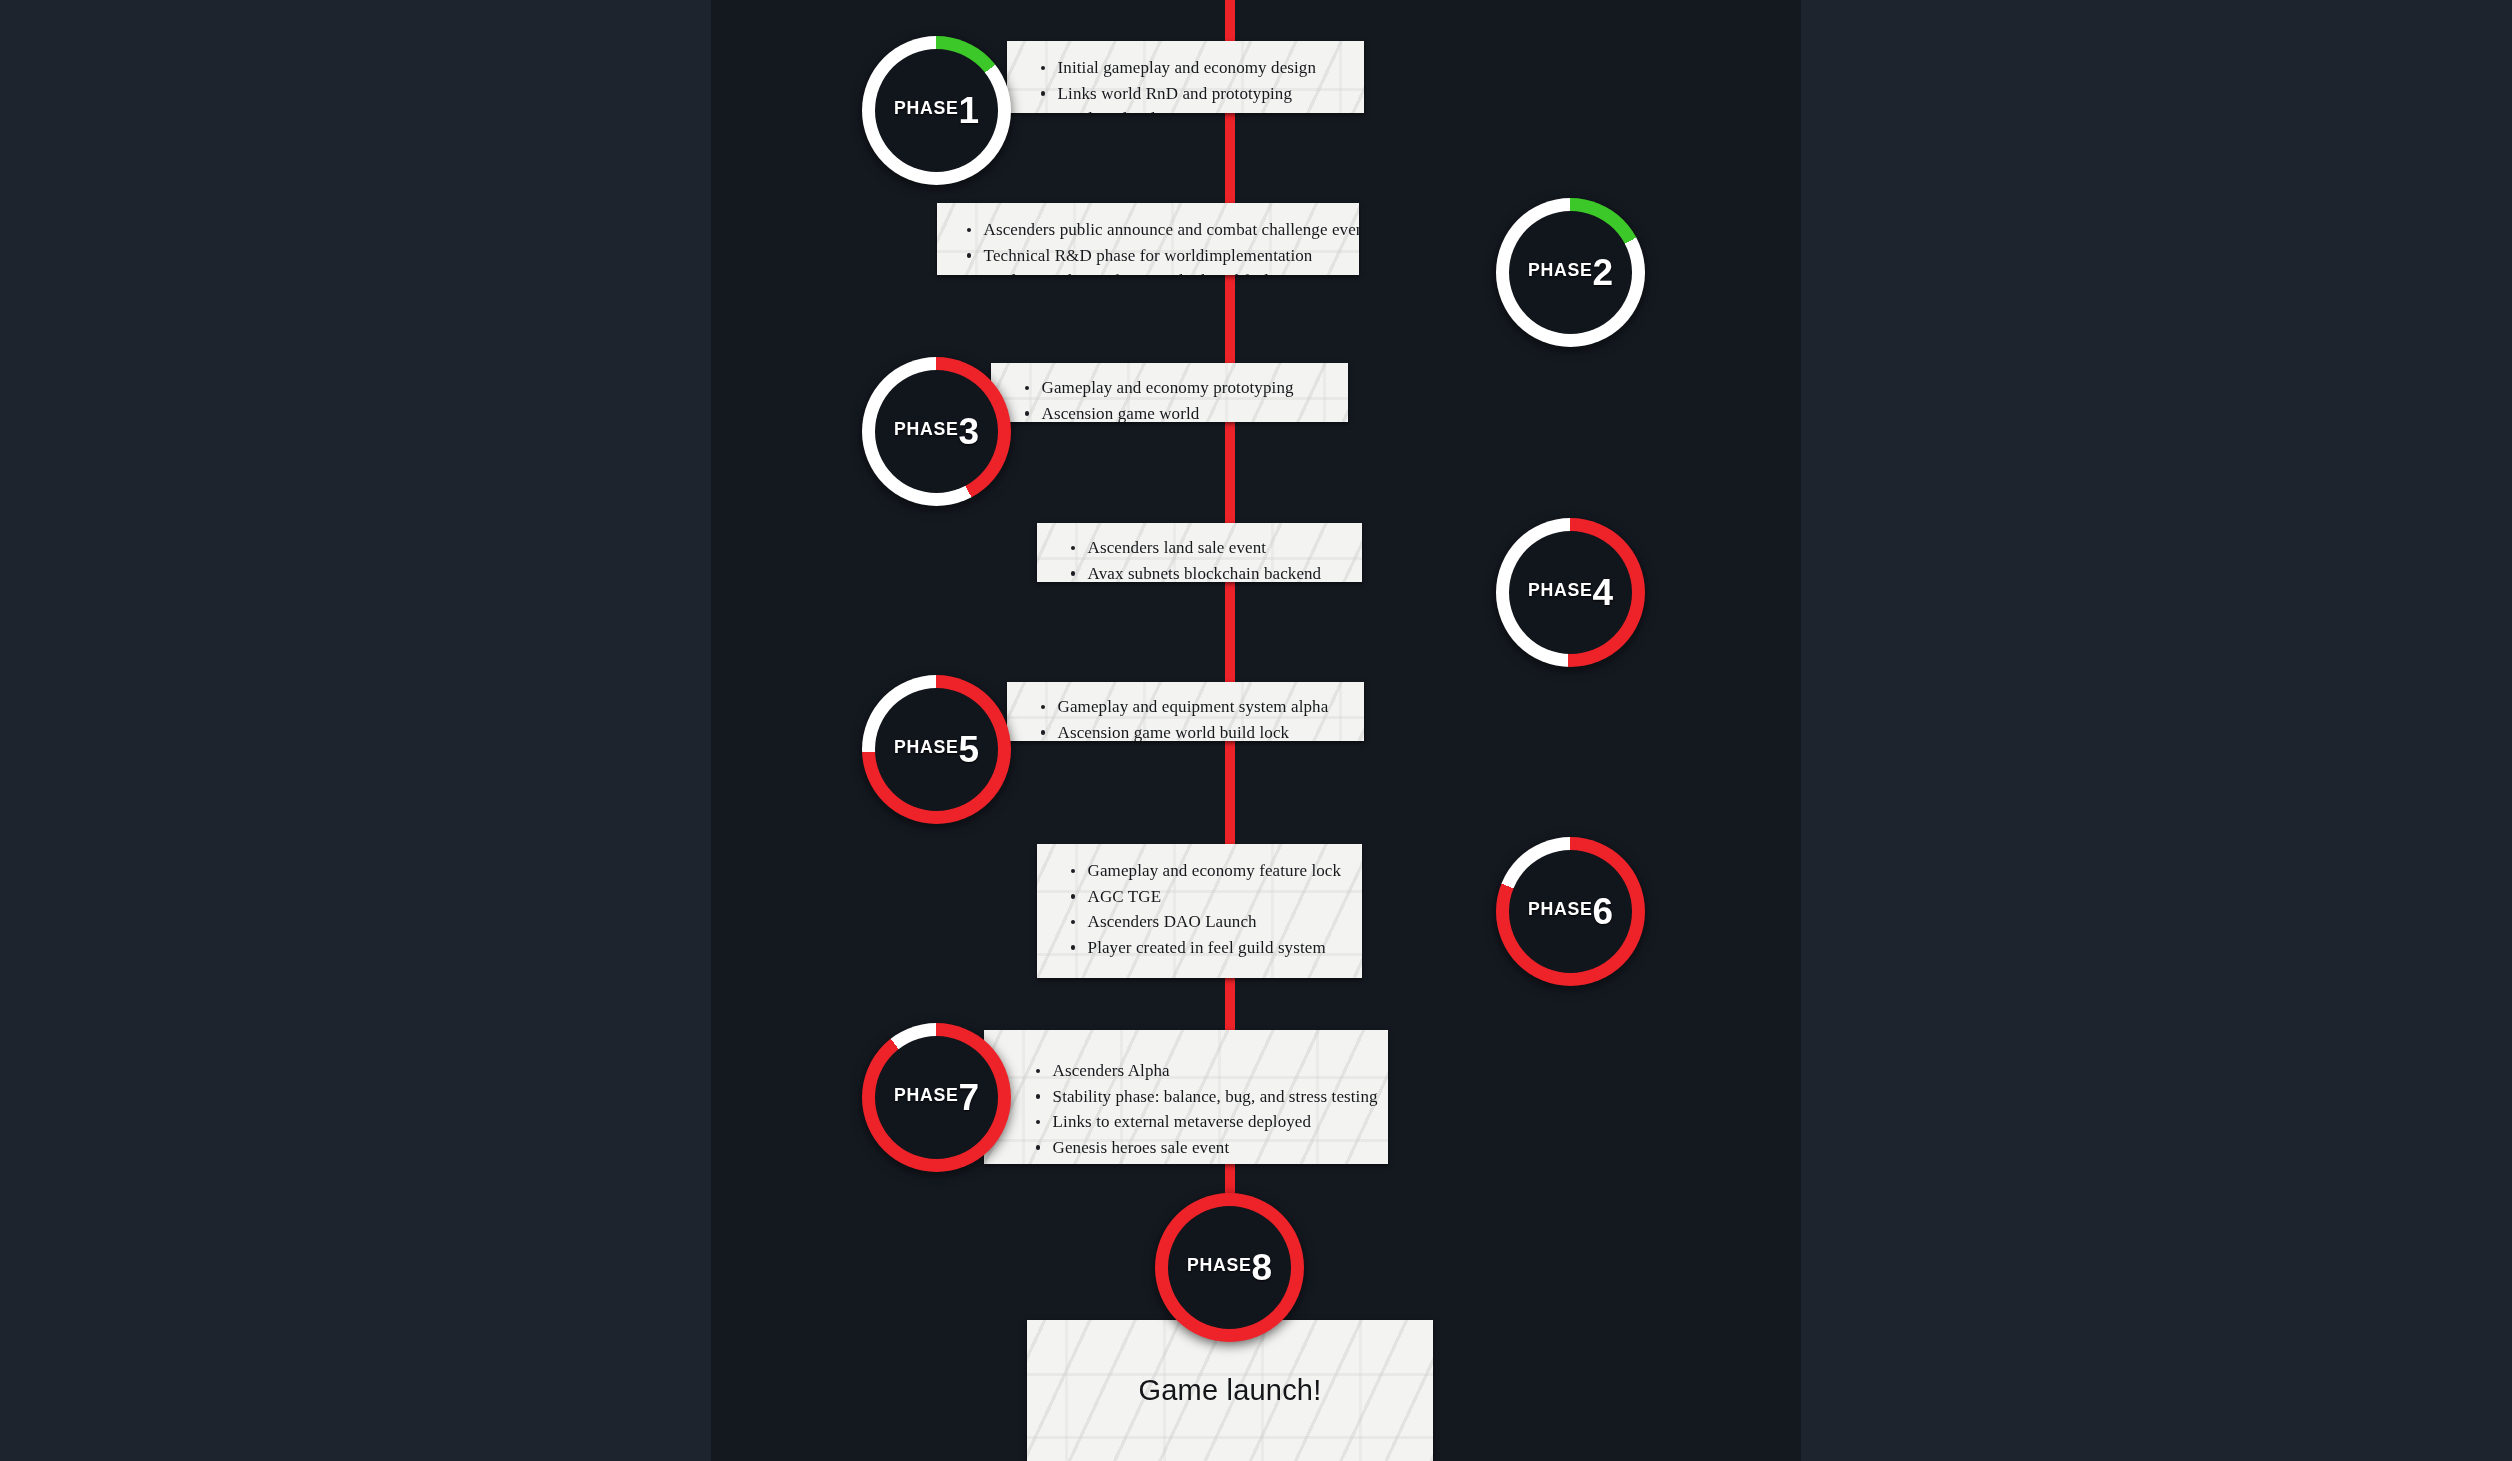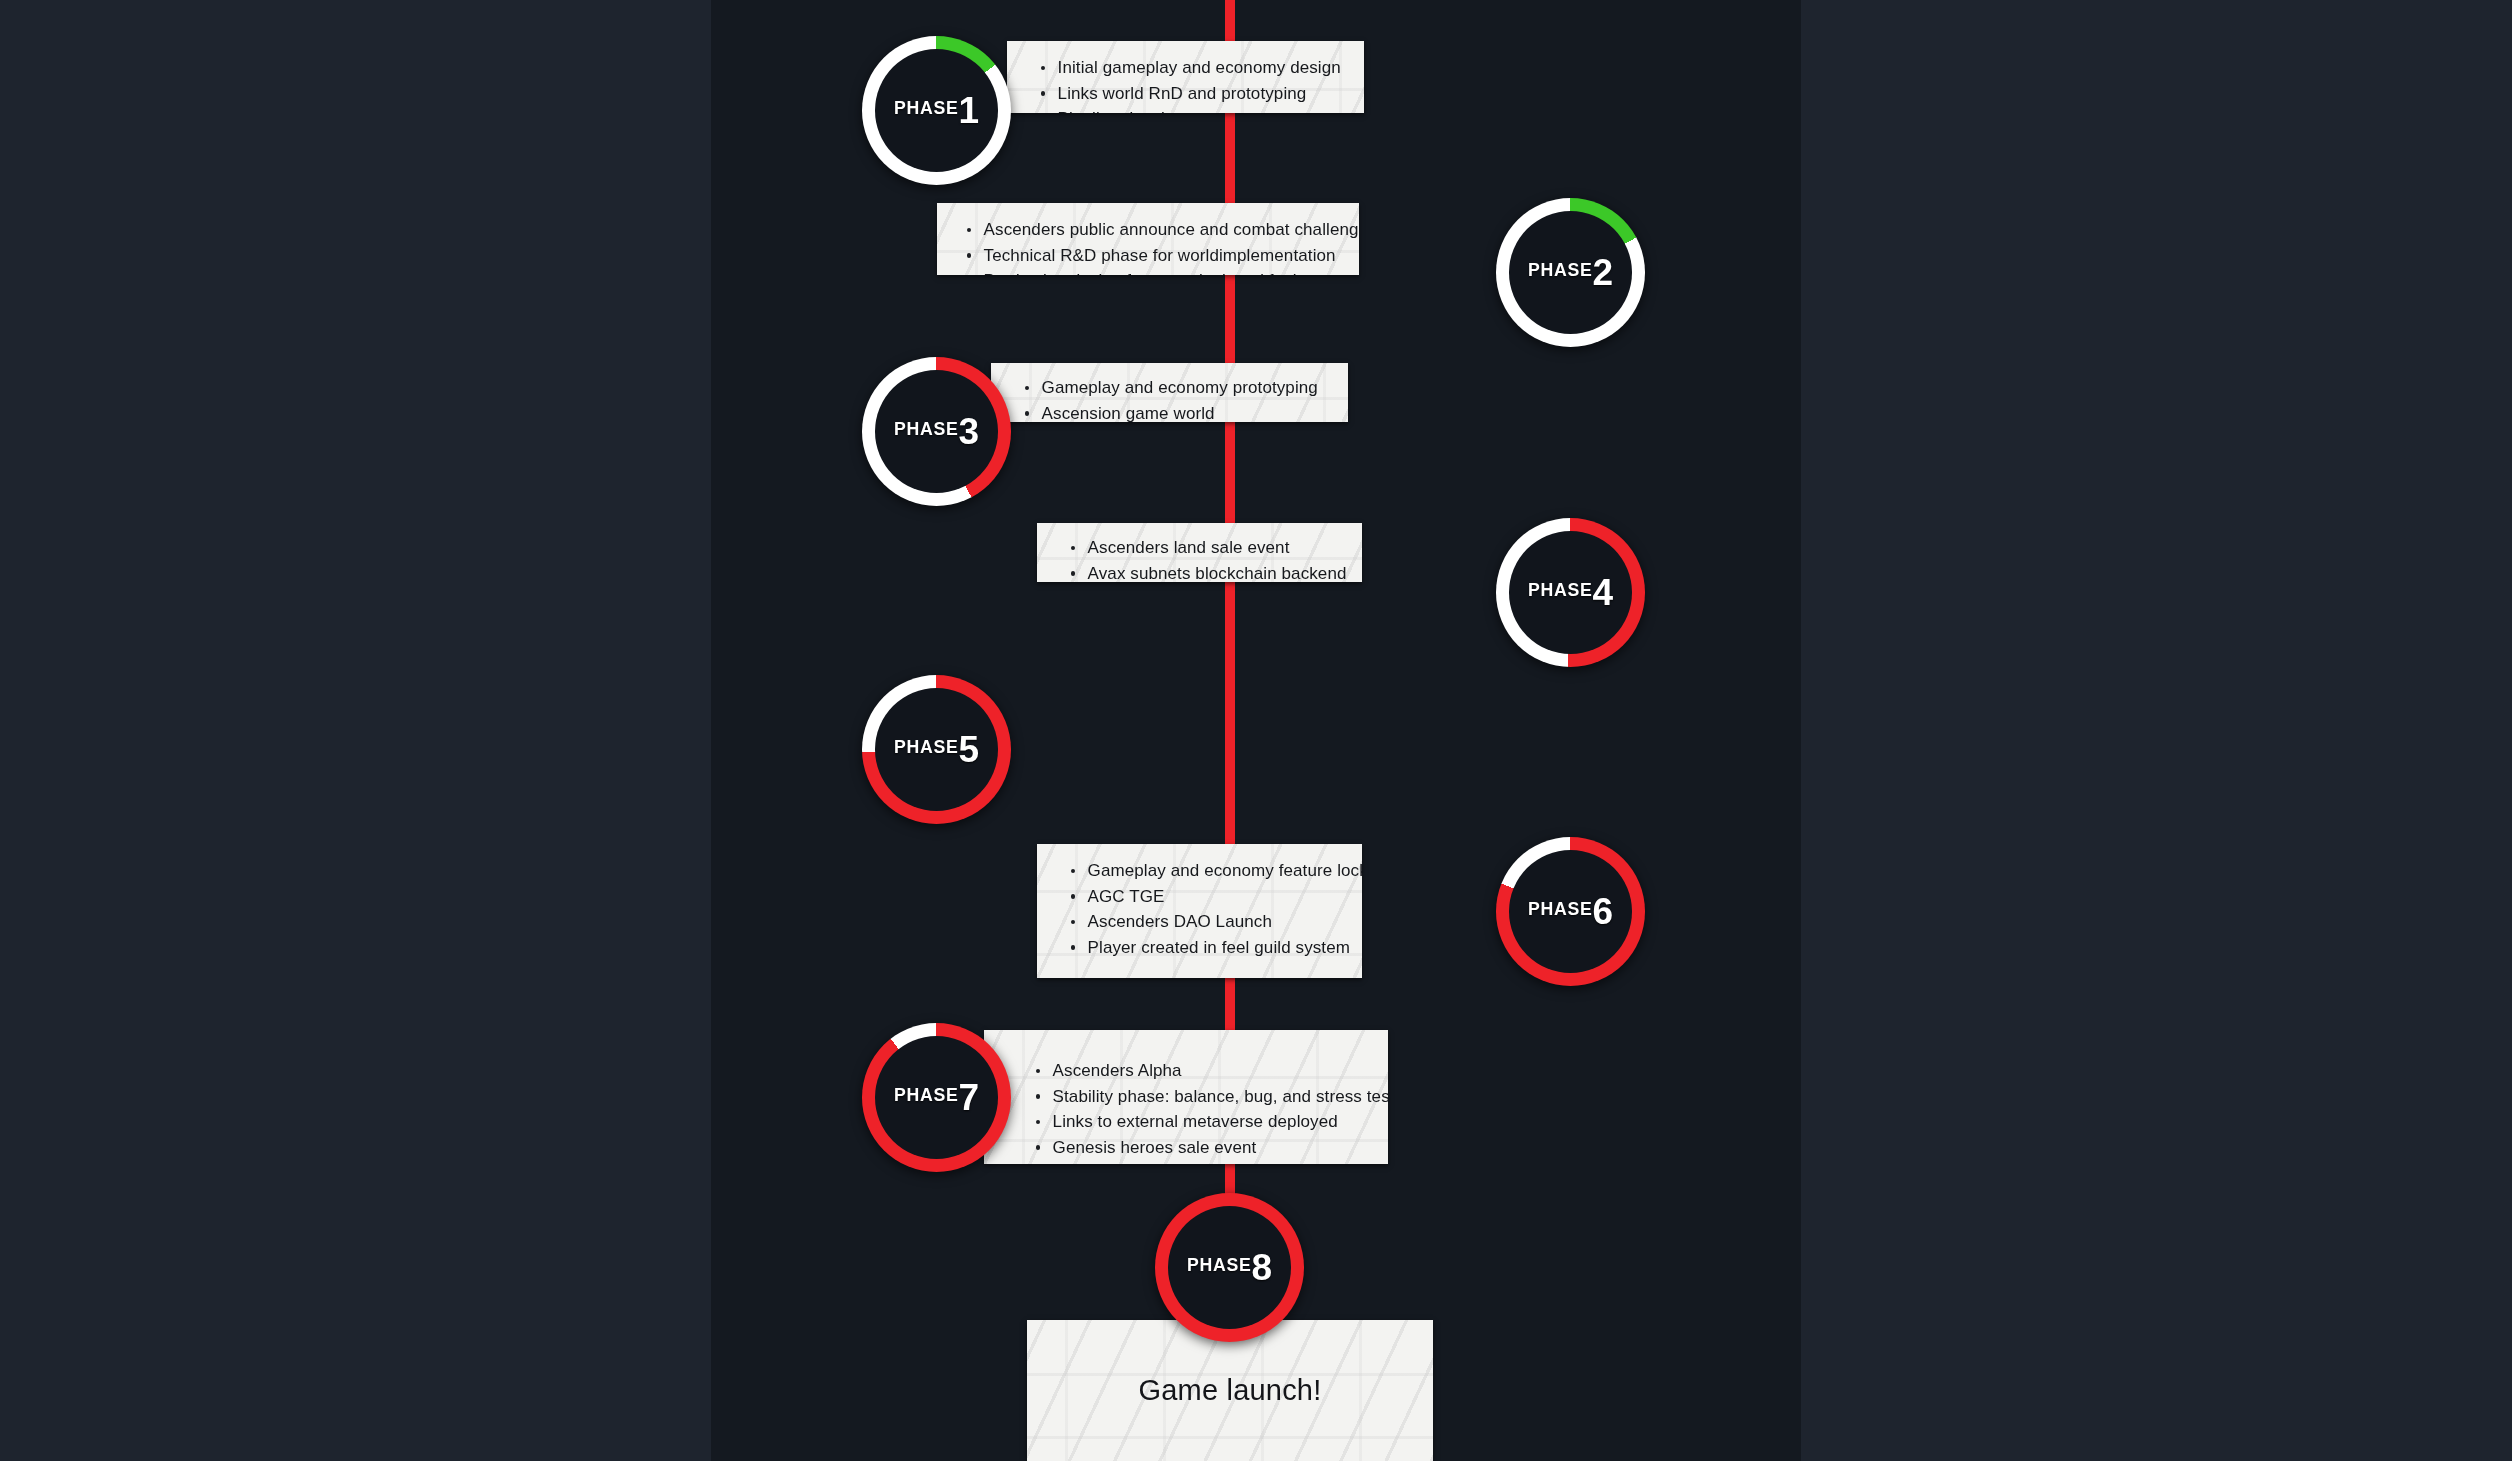--- a/index.html
+++ b/index.html
@@ -75,20 +75,21 @@
   }
   .card li {
     position:relative;
     color:#16181c;
     font-size:17px;
     line-height:1.0;
     letter-spacing:0.1px;
     padding-left:19.6px;
     margin-bottom:8.5px;
     white-space:nowrap;
+    font-family:Liberation Serif, serif;
   }
   .card li:last-child { margin-bottom:0; }
   .card li::before {
     content:"";
     position:absolute;
     left:2.6px; top:6.5px;
     width:4.6px; height:4.6px;
     border-radius:50%;
     background:#1c1e22;
   }
@@ -239,20 +240,26 @@
       <div class="medal" style="left:785px; top:518px;">
         <div class="ring" style="background:conic-gradient(#ee2229 0deg 182deg, #ffffff 182deg 360deg);"></div>
         <div class="hub">
           <span class="lbl">PHASE</span>
           <span class="num">4</span>
         </div>
       </div>
     </div>
 
     <div class="row" style="top:0;height:170px;">
+      <div class="card" style="left:296px; top:682px; width:357px; height:59px;">
+        <ul style="padding:16.4px 0 0 31px;">
+          <li>Gameplay and equipment system alpha</li>
+          <li>Ascension game world build lock</li>
+        </ul>
+      </div>
       <div class="medal" style="left:151px; top:675px;">
         <div class="ring" style="background:conic-gradient(#ee2229 0deg 268deg, #ffffff 268deg 360deg);"></div>
         <div class="hub">
           <span class="lbl">PHASE</span>
           <span class="num">5</span>
         </div>
       </div>
     </div>
 
     <div class="row" style="top:0;height:170px;">

